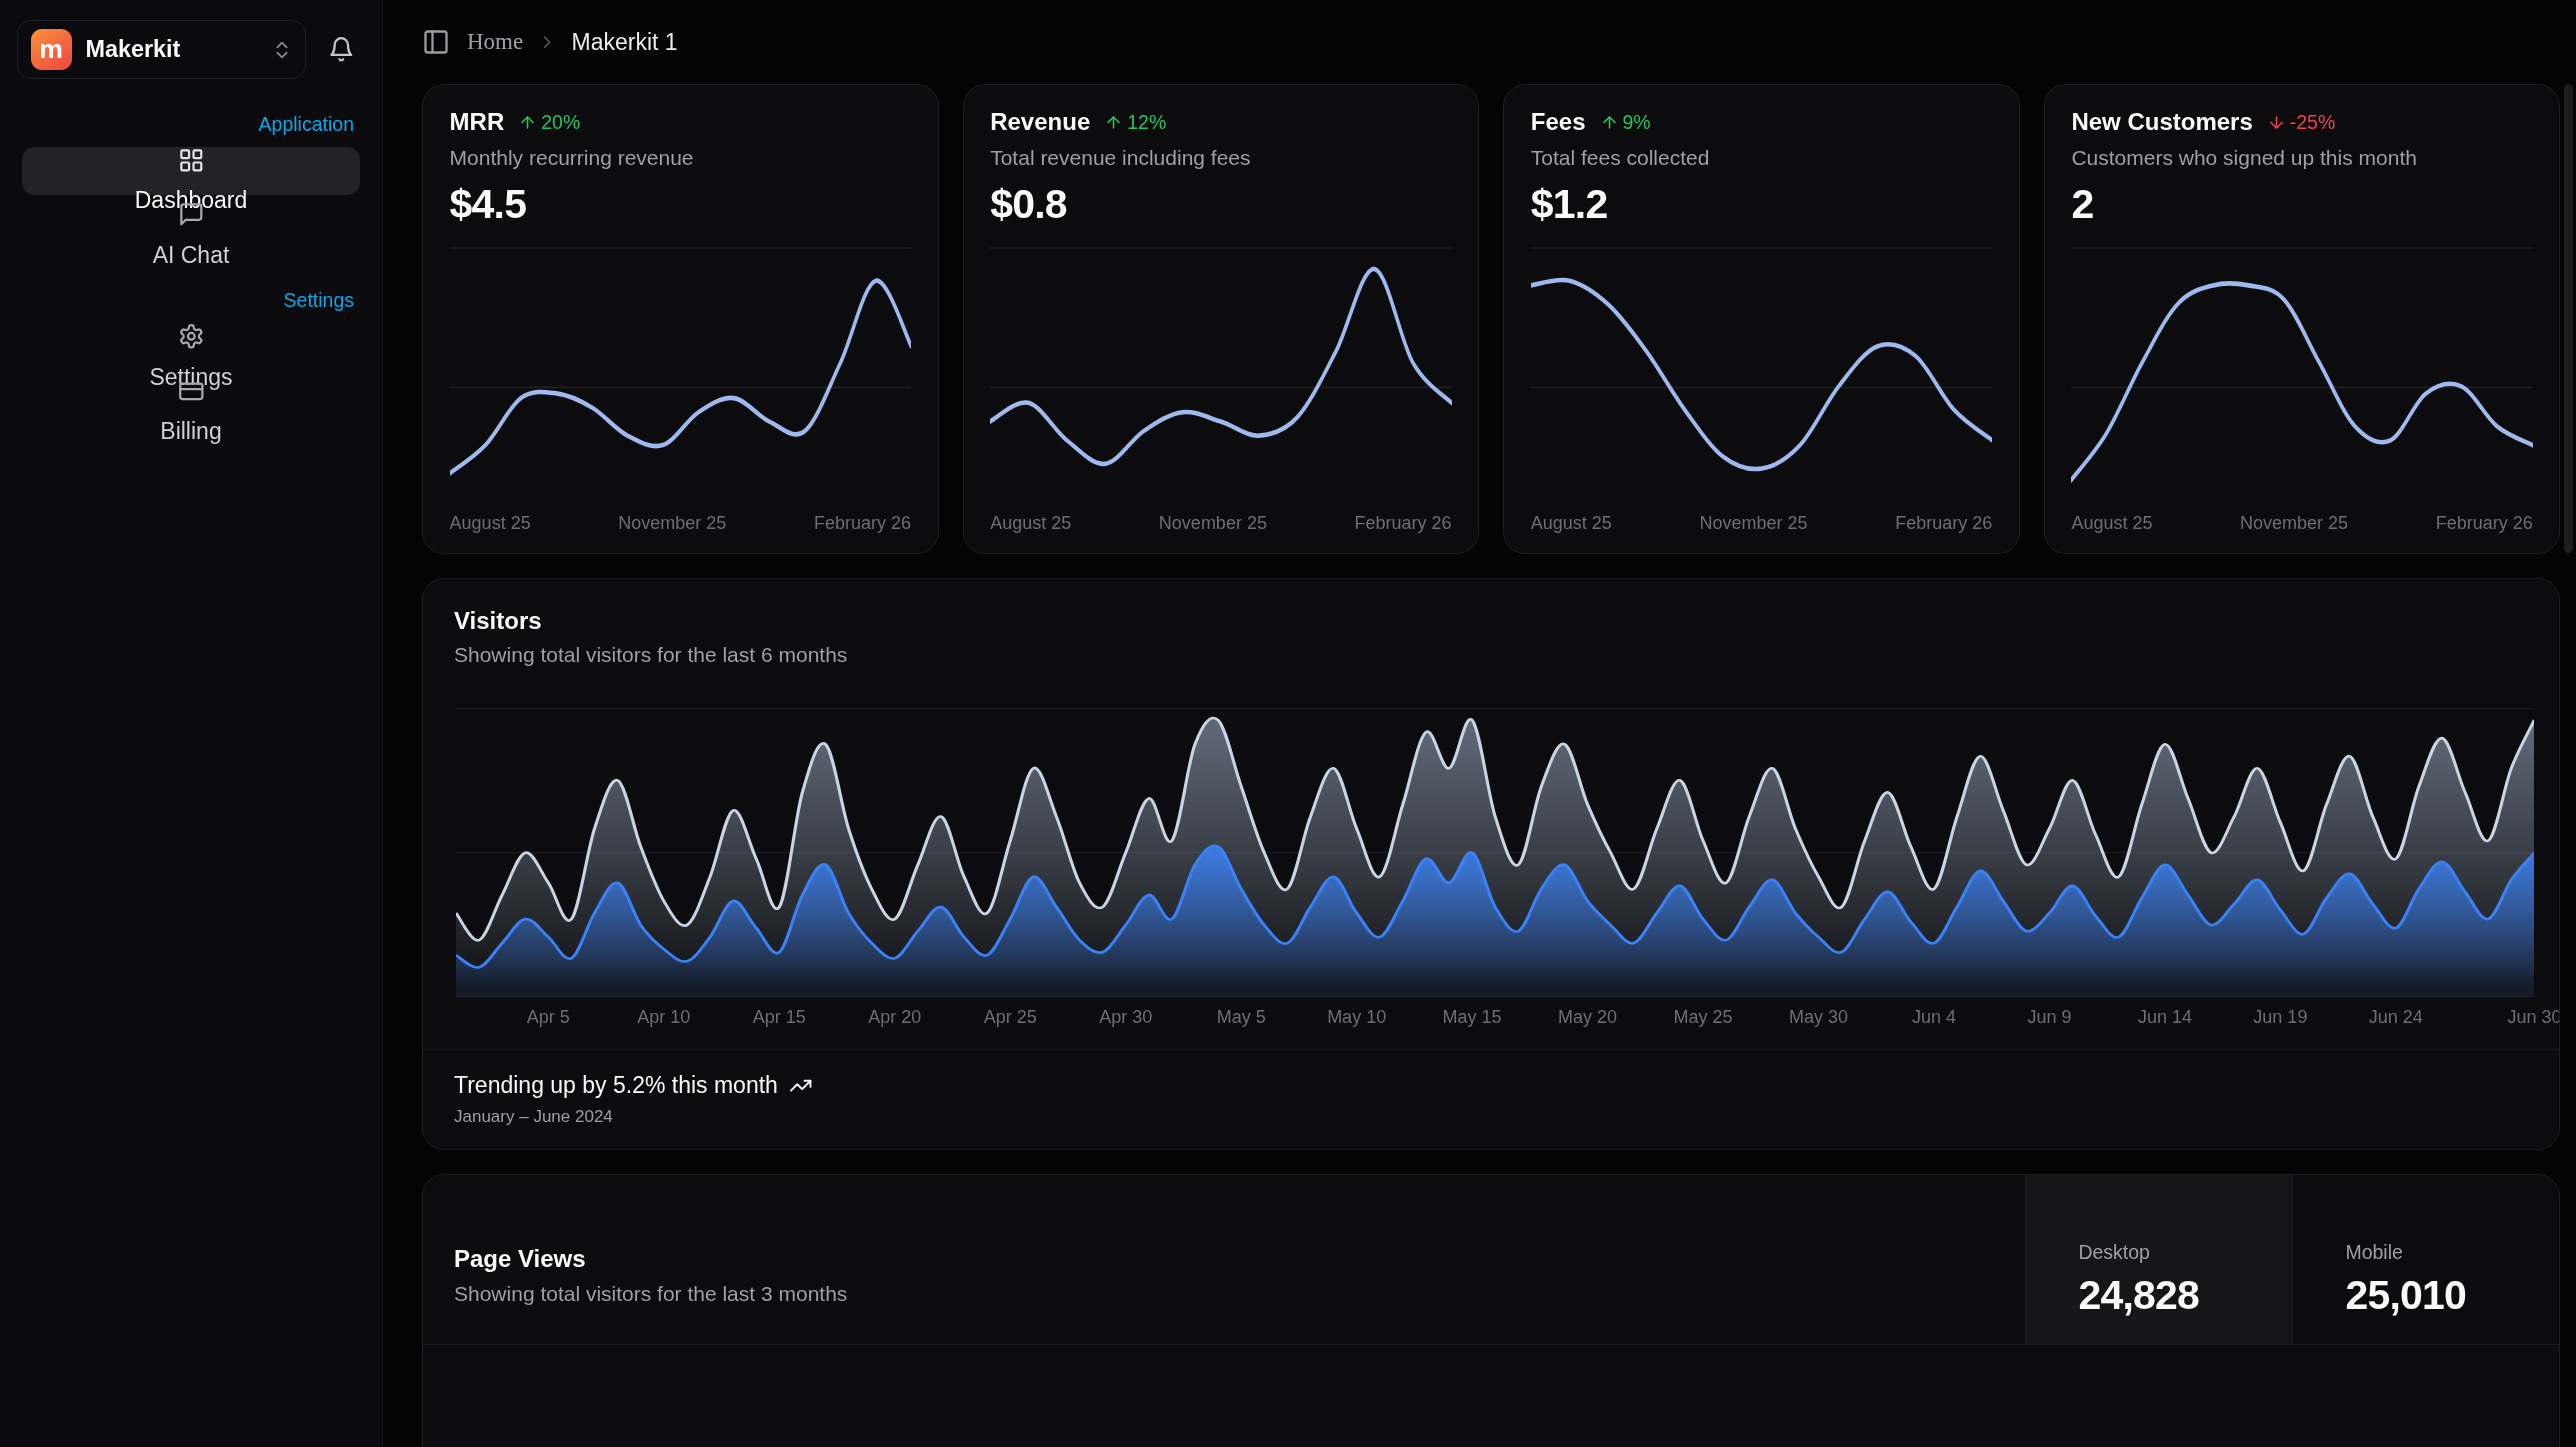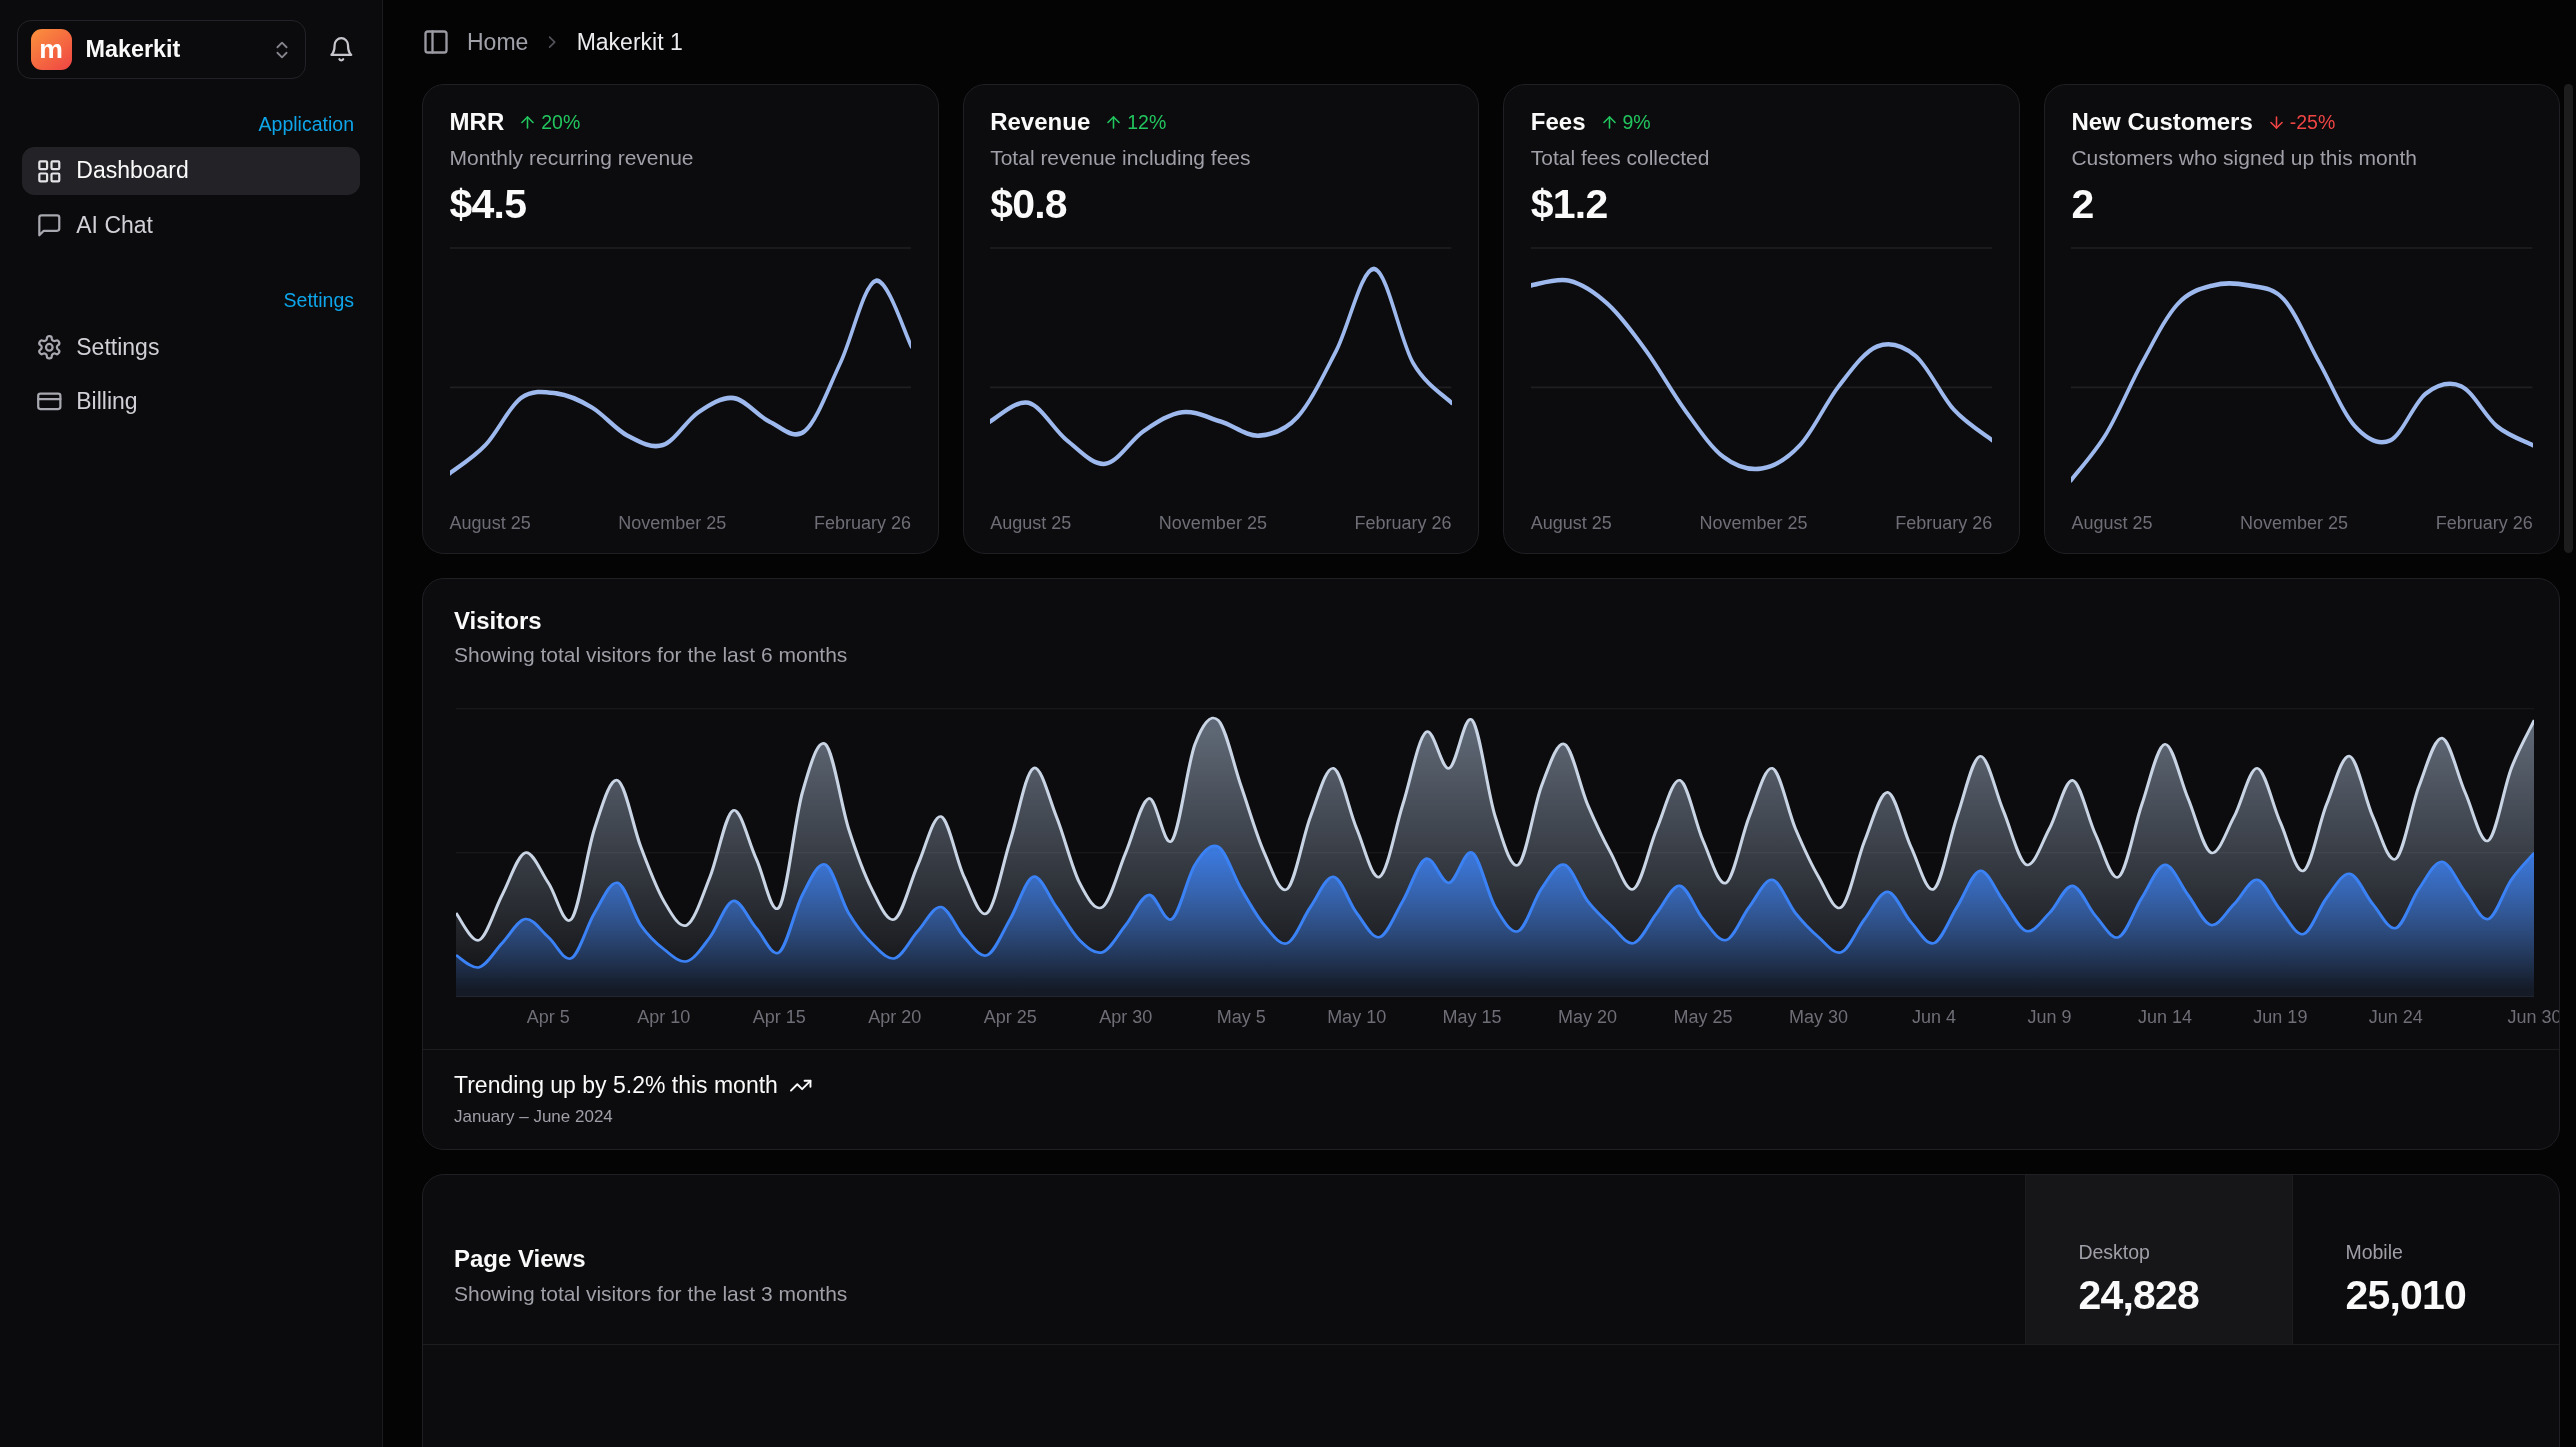--- a/index.html
+++ b/index.html
@@ -14,30 +14,30 @@
   .workspace-btn{flex:1;display:flex;align-items:center;gap:14px;padding:7.8px 12.5px;
     border:1.6px solid #222228;border-radius:14px;background:transparent;cursor:pointer;}
   .logo{width:41px;height:41px;border-radius:11px;background:linear-gradient(140deg,#fb923c,#ef4444);
     display:flex;align-items:center;justify-content:center;font-weight:700;font-size:26.6px;color:#fff;}
   .workspace-name{font-size:23.4px;font-weight:600;color:#fafafa;}
   .chevrons{margin-left:auto;color:#85858d;display:flex;}
   .bell-btn{width:48px;height:48px;display:flex;align-items:center;justify-content:center;
     color:#c6c6cc;background:transparent;border:none;cursor:pointer;}
   .section-label{margin:34px 11px 11px;font-size:19.5px;color:#0ea5e9;text-align:right;}
   .nav-item{display:flex;align-items:center;gap:14px;height:48px;padding:0 14px;margin:0 4.7px 6.3px;
-    border-radius:12.5px;font-size:23px;color:#d0d0d6;cursor:pointer;}
+    border-radius:12.5px;font-size:23px;color:#d0d0d6;cursor:pointer;flex-direction:column;}
   .nav-item .ic{display:flex;color:#a8a8b0;}
   .nav-item.active{background:#232327;color:#fafafa;}
   .nav-item.active .ic{color:#e4e4e7;}
 
   
   .main{flex:1;height:100%;display:flex;flex-direction:column;background:#040405;overflow:hidden;position:relative;}
   .topbar{height:84px;display:flex;align-items:center;gap:17px;padding-left:39px;}
   .panel-btn{display:flex;color:#9a9aa2;background:none;border:none;cursor:pointer;}
-  .crumb{font-size:23px;color:#a1a1aa;cursor:pointer;background:none;border:none;font-family:Liberation Sans, sans-serif;}
+  .crumb{font-size:23px;color:#a1a1aa;cursor:pointer;background:none;border:none;font-family:Liberation Serif, serif;}
   .crumb-sep{display:flex;color:#52525b;}
   .crumb-current{font-size:23px;color:#ececef;}
   .content{flex:1;padding:0 15.6px 0 39px;overflow:hidden;}
 
   .card{background:#0c0c0e;border:1.6px solid #1f1f24;border-radius:22px;}
 
   
   .stats-grid{display:grid;grid-template-columns:repeat(4,1fr);gap:24px;height:470px;}
   .stat-card{padding:23.4px 26.6px 19px;display:flex;flex-direction:column;overflow:hidden;}
   .stat-head{display:flex;align-items:center;gap:14px;}

